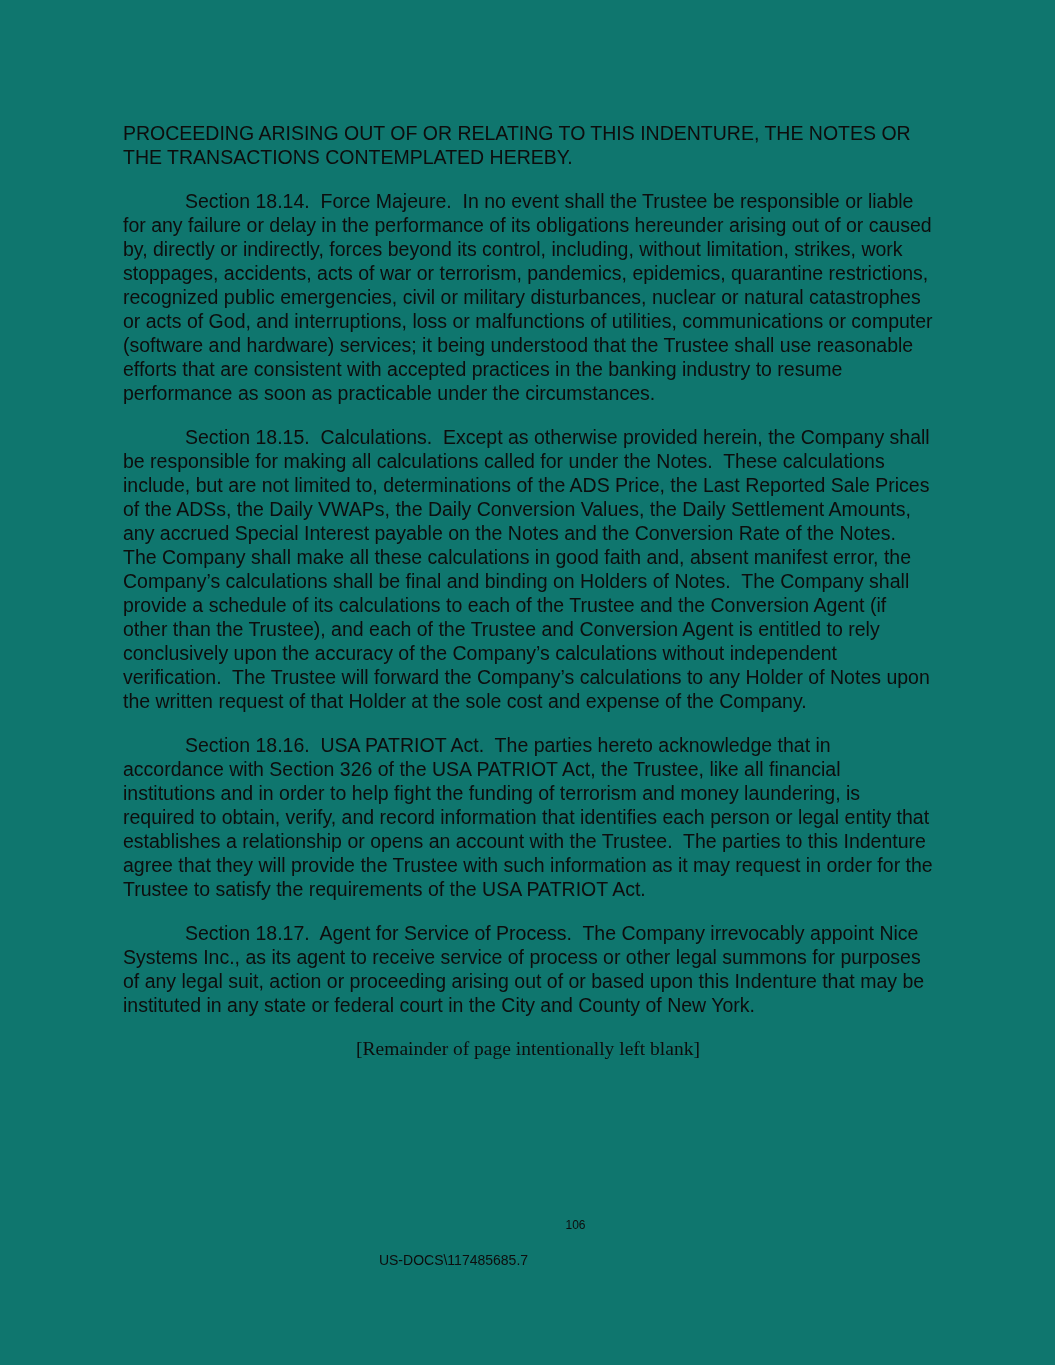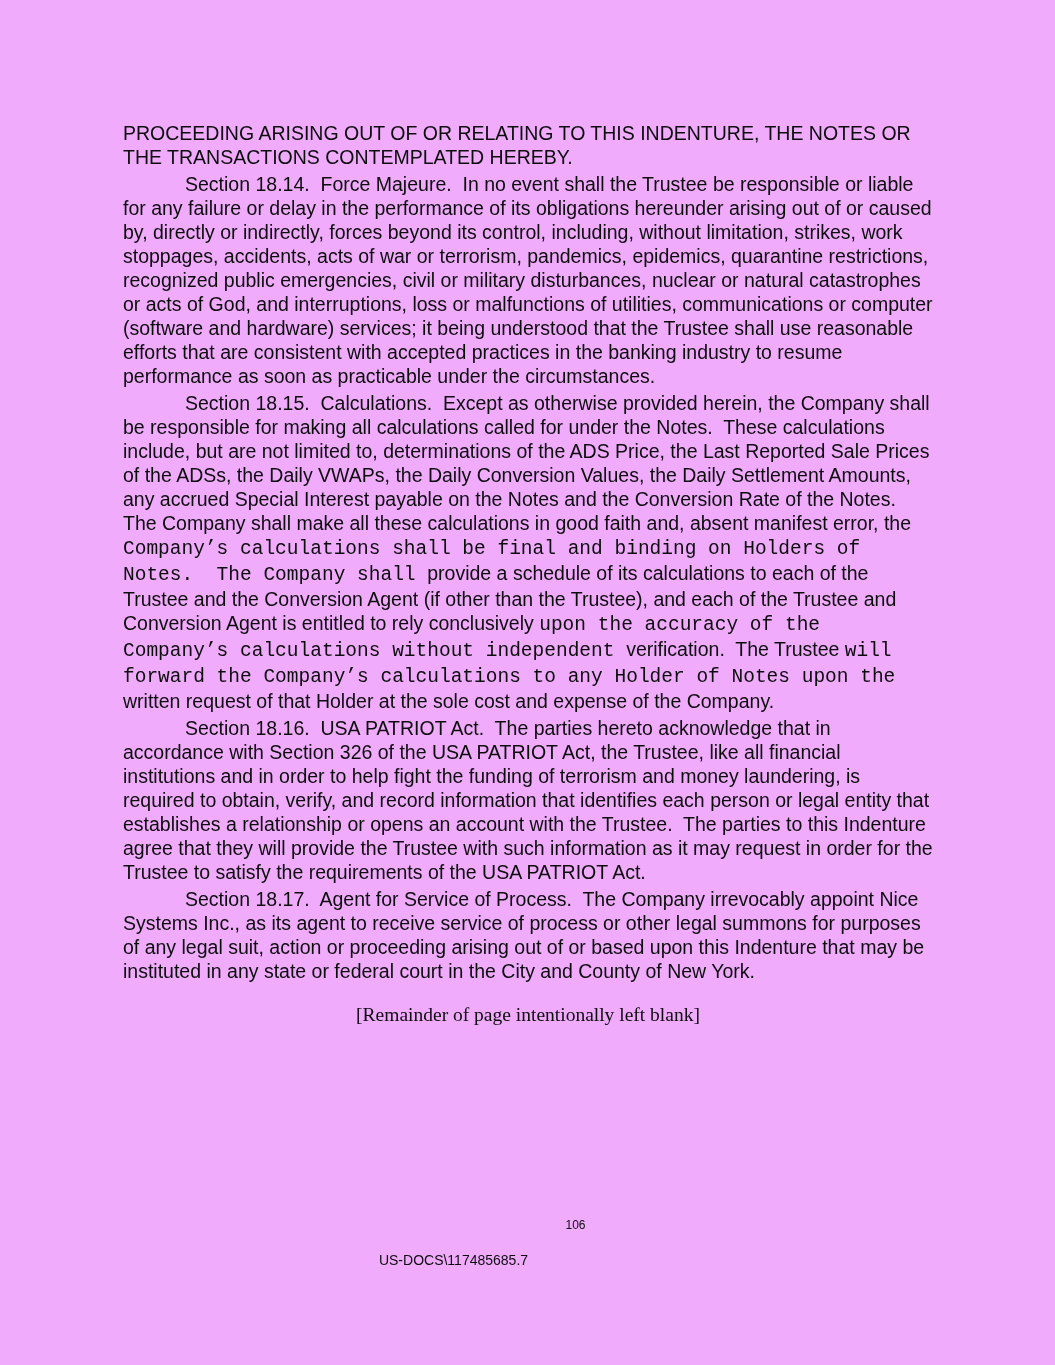--- a/index.html
+++ b/index.html
@@ -12,42 +12,42 @@
     height: 1365px;
     color: #000000;
     font-family: "Liberation Sans", sans-serif;
   }
   .page {
     position: relative;
     width: 1055px;
     height: 1365px;
     box-sizing: border-box;
     padding: 121px 122px 0 123px;
-    background: #f0abfc;
+    background: #0f766e;
     overflow: hidden;
   }
   .title, .para, .remainder {
     margin: 0;
     font-size: 19.5px;
     line-height: 24px;
     white-space: pre-wrap;
     color: #0d0d0d;
   }
   .para {
-    margin-top: 3px;
+    margin-top: 20px;
     text-indent: 62px;
   }
   .remainder {
     margin-top: 20px;
     text-align: center;
     text-indent: 0;
     font-family: Liberation Serif, serif;
   }
   .serif {
-    font-family: Liberation Mono, monospace;
+    font-family: Liberation Sans, sans-serif;
   }
   .sans {
     font-family: "Liberation Sans", sans-serif;
   }
   .pageno {
     position: absolute;
     top: 1213px;
     left: 0;
     width: 1055px;
     text-align: center;

